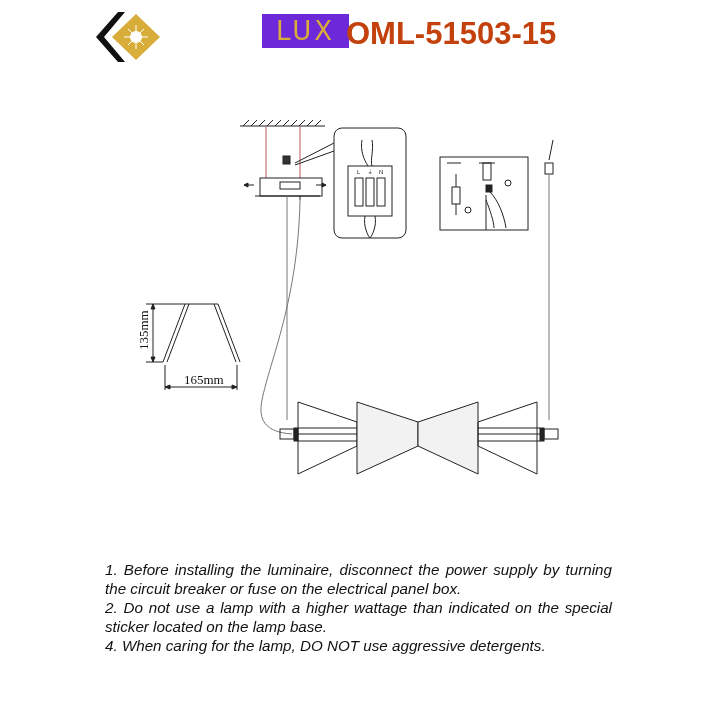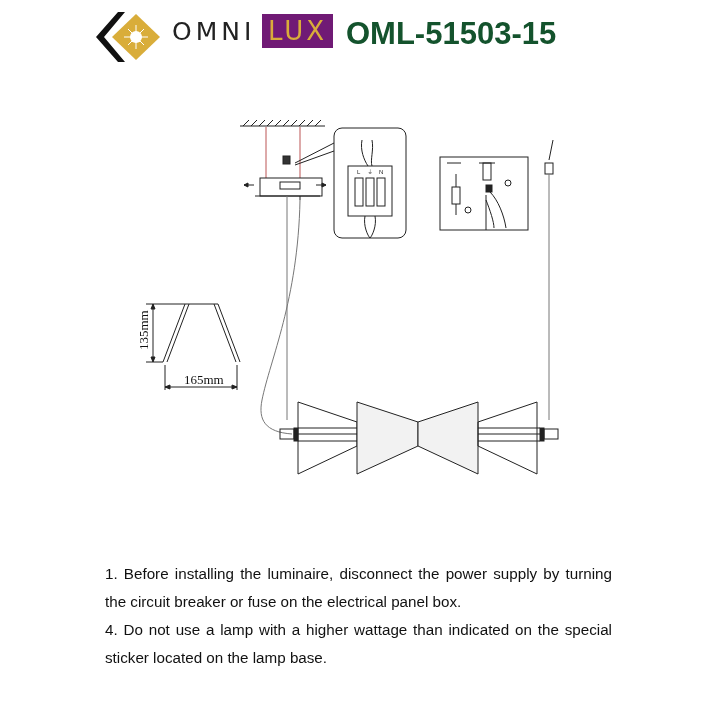--- a/index.html
+++ b/index.html
@@ -1,42 +1,41 @@
 <!DOCTYPE html>
 <html><head>
 <meta charset="utf-8">
 <style>
   html,body{margin:0;padding:0;background:#fff;}
   body{width:720px;height:720px;position:relative;overflow:hidden;font-family:"Liberation Sans",sans-serif;color:#111;}
   .logo{position:absolute;left:92px;top:8px;width:240px;height:58px;}
   .omni{position:absolute;left:80px;top:9px;font-size:25px;letter-spacing:4px;color:#222;font-family:"DejaVu Sans",sans-serif;}
-  .lux{position:absolute;left:170px;top:6px;background:#701a75;color:#d9ad3a;font-size:26px;letter-spacing:3px;padding:0 6px;height:34px;line-height:34px;font-family:"DejaVu Sans",sans-serif;}
+  .lux{position:absolute;left:170px;top:6px;background:#6d28d9;color:#d9ad3a;font-size:26px;letter-spacing:3px;padding:0 14px;height:34px;line-height:34px;font-family:"DejaVu Sans",sans-serif;}
   .slogan{position:absolute;left:80px;top:44px;font-size:11px;letter-spacing:6px;color:#222;white-space:nowrap;font-family:"DejaVu Sans",sans-serif;}
-  .model{position:absolute;left:346px;top:16px;font-size:31px;font-weight:bold;color:#14532d;letter-spacing:0px;}
+  .model{position:absolute;left:346px;top:16px;font-size:31px;font-weight:bold;color:#c2410c;letter-spacing:0px;}
   .drawing{position:absolute;left:0;top:80px;width:720px;height:480px;}
-  .notes{position:absolute;left:105px;top:560px;width:507px;font-size:15.2px;line-height:28px;color:#111;}
+  .notes{position:absolute;left:105px;top:560px;width:507px;font-size:15.2px;line-height:19px;color:#111;font-style:italic;}
   .notes p{margin:0;text-align:justify;text-align-last:left;}
   .dimtxt{font-family:"Liberation Serif",serif;font-size:13px;fill:#111;}
 </style>
 </head>
 <body>
 
 <div class="logo">
   <svg width="80" height="58" viewBox="0 0 80 58" style="position:absolute;left:0;top:0">
     <polygon points="26,4 4,29 26,54 33,54 12,29 33,4" fill="#111"></polygon>
     <polygon points="44,6 68,29 44,52 20,29" fill="#d9ad3a"></polygon>
     <circle cx="44" cy="29" r="6" fill="#fff"></circle>
     <g stroke="#fff" stroke-width="1">
       <line x1="44" y1="17" x2="44" y2="41"></line>
         <line x1="32" y1="29" x2="56" y2="29"></line>
       <line x1="36" y1="21" x2="52" y2="37"></line>
         <line x1="52" y1="21" x2="36" y2="37"></line>
     </g>
   </svg>
-  <span class="omni">OMNI</span>
   <span class="lux">LUX</span>
 </div>
 <div class="model">OML-51503-15</div>
 
 <svg class="drawing" viewBox="0 80 720 480" fill="none" stroke="#222" stroke-width="1">
 
   <g>
     <line x1="240" y1="126" x2="325" y2="126"></line>
     <path d="M243 126l6-6M251 126l6-6M259 126l6-6M267 126l6-6M275 126l6-6M283 126l6-6M291 126l6-6M299 126l6-6M307 126l6-6M315 126l6-6"></path>
   </g>
@@ -114,14 +113,15 @@
     <line x1="298" y1="434" x2="540" y2="434"></line>
     <path d="M298 402 L357 422 L357 446 L298 474 Z"></path>
     <path d="M357 402 L418 422 L418 446 L357 474 Z" fill="#f2f2f2"></path>
     <path d="M418 422 L478 402 L478 474 L418 446 Z" fill="#f2f2f2"></path>
     <path d="M478 422 L537 402 L537 474 L478 446 Z"></path>
   </g>
 </svg>
 
 <div class="notes">
   <p>1. Before installing the luminaire, disconnect the power supply by turning the circuit breaker or fuse on the electrical panel box.</p>
-  <p>4. Do not use a lamp with a higher wattage than indicated on the special sticker located on the lamp base.</p>
+  <p>2. Do not use a lamp with a higher wattage than indicated on the special sticker located on the lamp base.</p>
+  <p>4. When caring for the lamp, DO NOT use aggressive detergents.</p>
 </div>
 
 </body></html>

